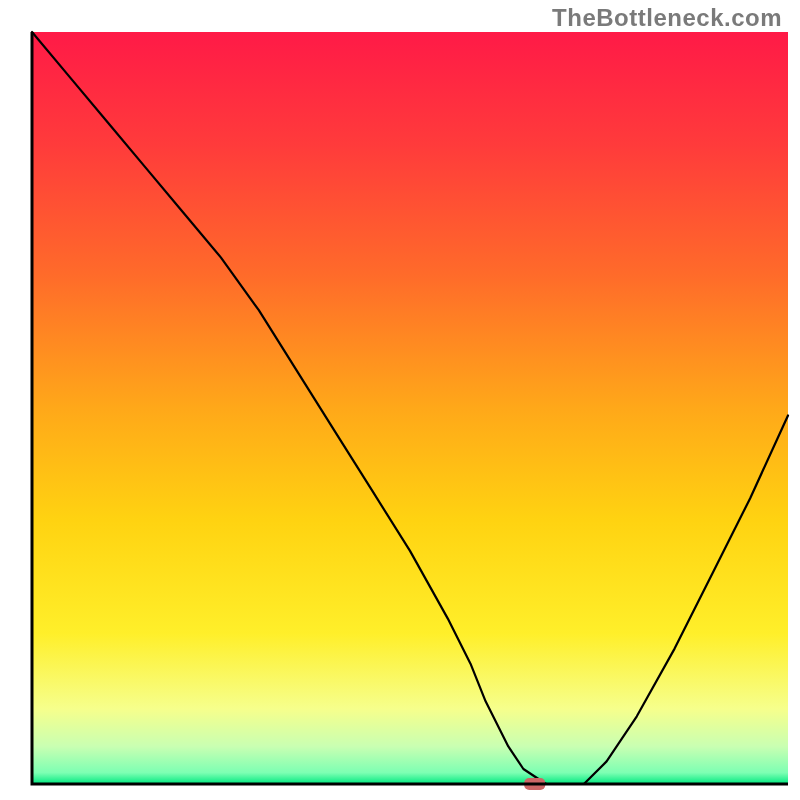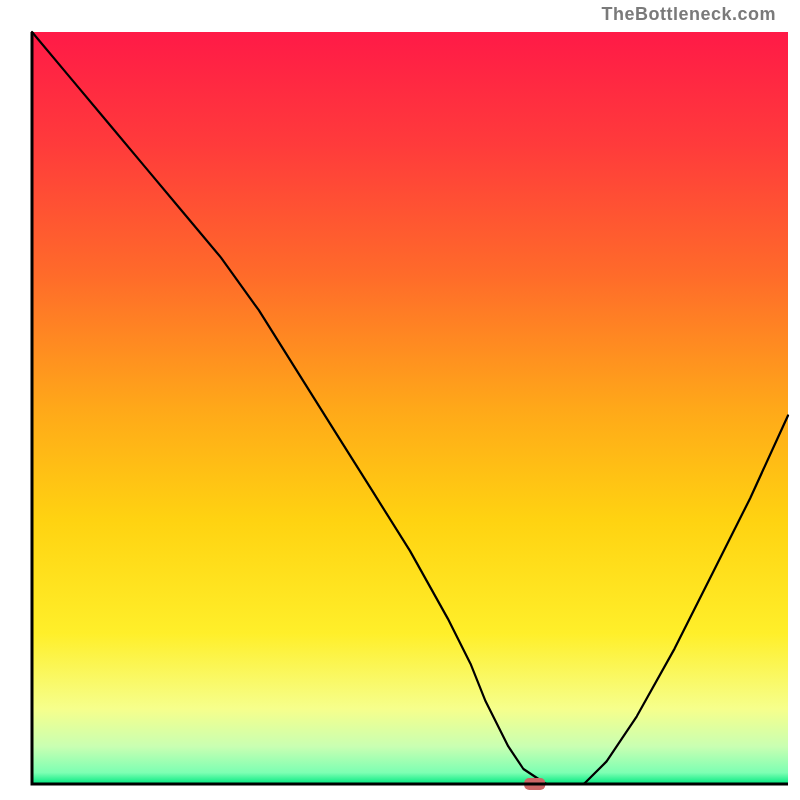--- a/index.html
+++ b/index.html
@@ -12,23 +12,23 @@
     position: relative;
   }
   .container {
     position: relative;
     width: 800px;
     height: 800px;
   }
   .watermark {
     position: absolute;
     top: 4px;
-    right: 24px;
+    right: 18px;
     font-family: Arial, Helvetica, sans-serif;
-    font-size: 18px;
+    font-size: 24px;
     font-weight: bold;
     color: #7a7a7a;
     letter-spacing: 0.5px;
   }
   svg {
     display: block;
   }
 </style>
 </head>
 <body>

